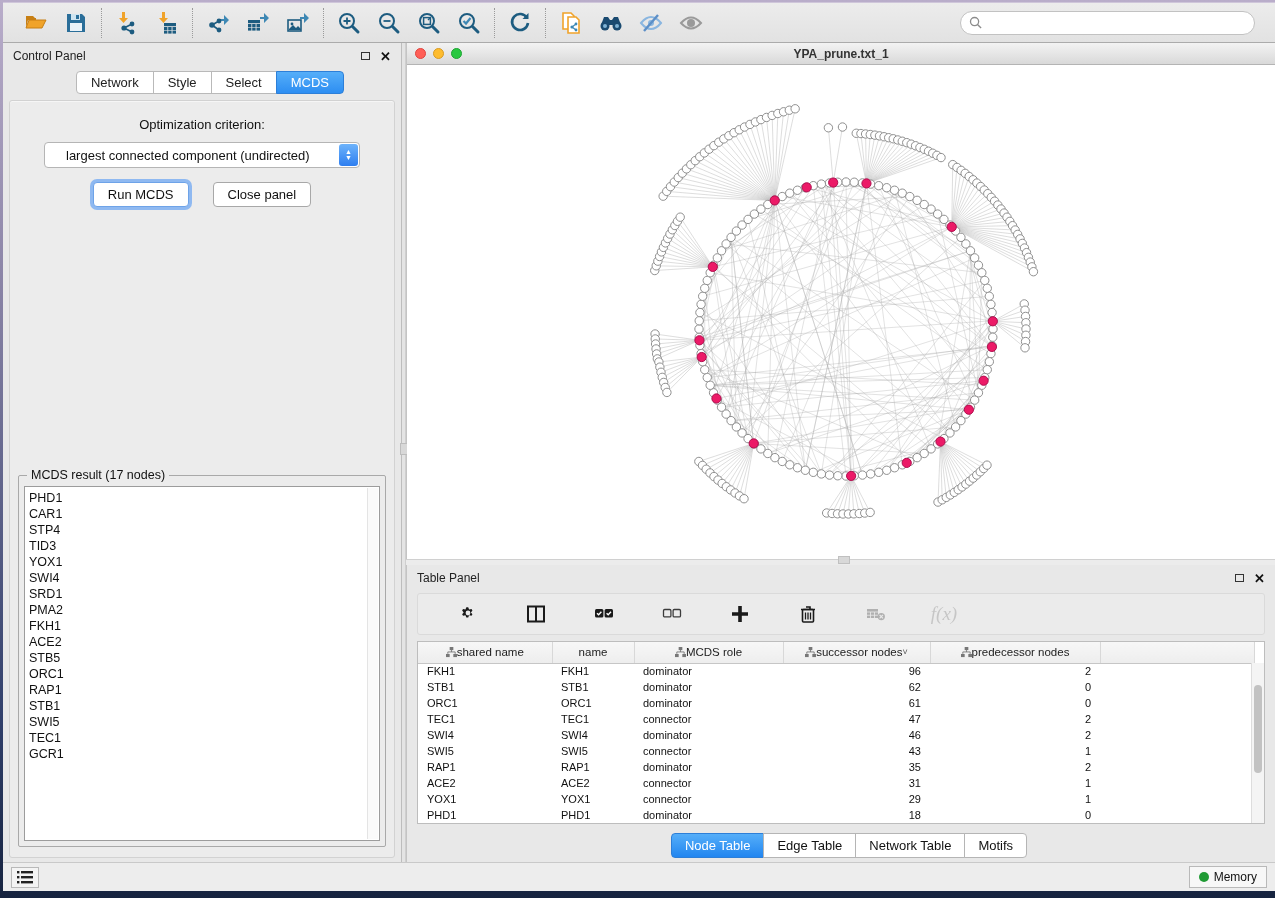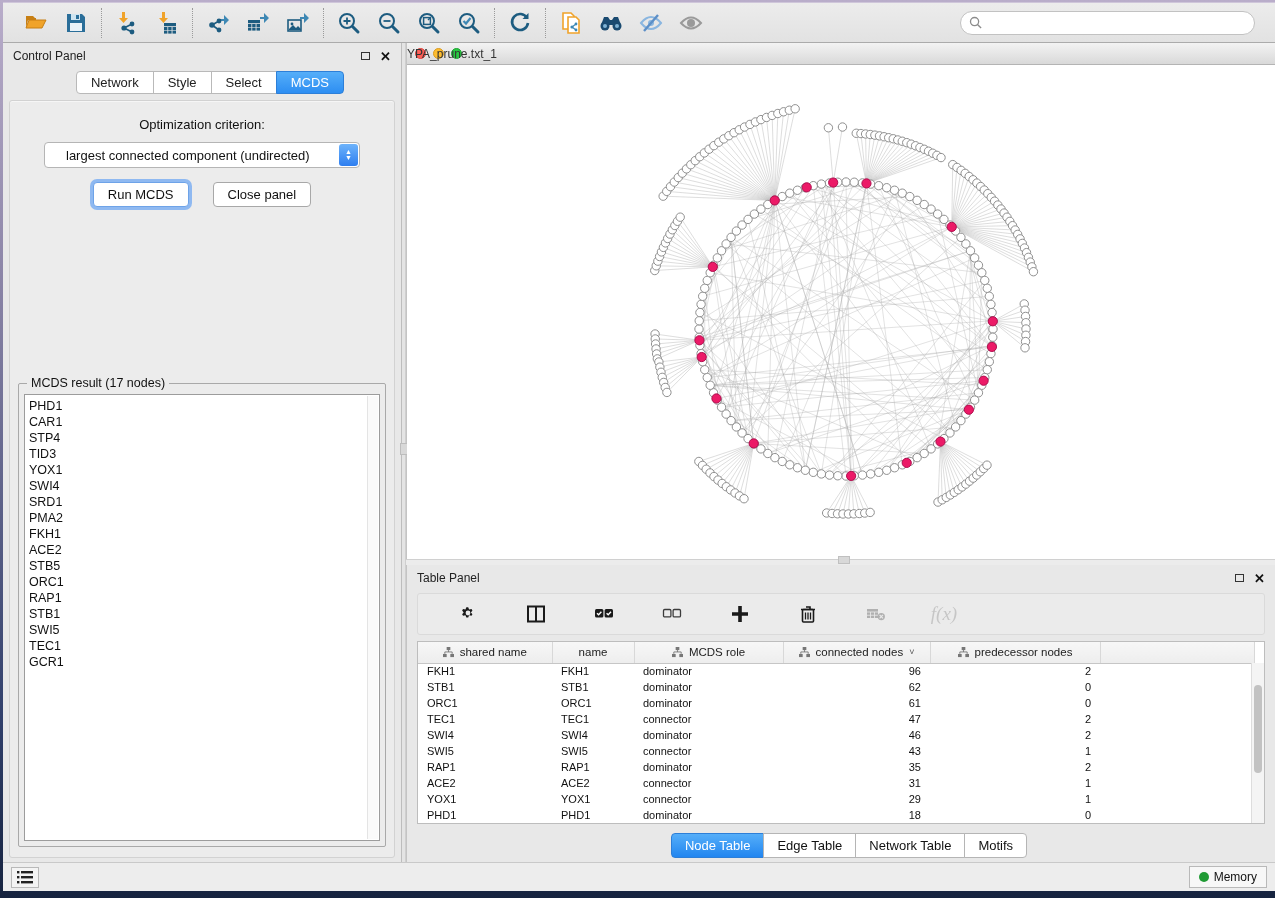--- a/index.html
+++ b/index.html
@@ -40,53 +40,53 @@
   .cp-content { flex:1; margin:6px 6px 4px; background:#ececec; border:1px solid #d2d2d2; border-radius:3px; box-shadow:inset 0 1px 0 #f6f6f6; display:flex; flex-direction:column; min-height:0; }
   .opt-label { text-align:center; font-size:13px; color:#111; margin-top:16px; }
   .opt-select { margin:10px auto 0; width:316px; height:26px; background:#fff; border:1px solid #b5b5b5; border-radius:4px; display:flex; align-items:center; font-size:13px; color:#111; overflow:hidden; cursor:default; }
   .opt-select .val { flex:1; padding-left:21px; white-space:nowrap; }
   .opt-select .stepper { width:19px; align-self:stretch; background:linear-gradient(#6db3fb,#2e7ef0); border-radius:3px; margin:1px; display:flex; flex-direction:column; align-items:center; justify-content:center; color:#fff; font-size:7px; line-height:6px; }
   .btn-row { display:flex; justify-content:center; gap:24px; margin-top:14px; }
   .pbtn { font-size:13px; padding:4px 14px; background:#fff; border:1px solid #a8a8a8; border-radius:4px; color:#111; cursor:default; }
   .pbtn.focused { box-shadow:0 0 0 3px rgba(94,158,245,.65); border-color:#6ea3e8; }
   .cp-spacer { flex:1; }
 
-  .groupbox { margin:0 8px 10px; height:464px; border:1px solid #a9a9a9; border-radius:2px; position:relative; padding:10px 5px 5px; }
+  .groupbox { margin:0 8px 10px; height:372px; border:1px solid #a9a9a9; border-radius:2px; position:relative; padding:10px 5px 5px; }
   .groupbox .legend { position:absolute; top:-8px; left:8px; background:#ececec; padding:0 4px; font-size:12.5px; color:#111; }
   .result-list { width:100%; height:100%; background:#fff; border:1px solid #9c9c9c; overflow:hidden; position:relative; }
   .result-list ul { list-style:none; padding:3px 0 0 4px; }
   .result-list li { font-size:12.5px; line-height:16px; color:#111; }
   .result-scroll { position:absolute; right:1px; top:1px; bottom:1px; width:11px; background:#fafafa; border-left:1px solid #e4e4e4; }
 
   
   .net-window { height:516px; flex:0 0 auto; display:flex; flex-direction:column; border-left:1px solid #c4c4c4; }
   .net-titlebar { height:22px; background:linear-gradient(#f3f3f3,#d9d9d9); border-bottom:1px solid #b4b4b4; display:flex; align-items:center; padding:0 8px; position:relative; }
   .tl-dots { display:flex; gap:7px; }
   .tl-dots i { width:11px; height:11px; border-radius:50%; display:block; }
   .tl-red { background:#ff5f57; border:1px solid #e0443e; }
   .tl-yellow { background:#febc2e; border:1px solid #d89b22; }
   .tl-green { background:#28c840; border:1px solid #1ea433; }
-  .net-title { position:absolute; left:0; right:0; font-size:12px; font-weight:normal; color:#333; pointer-events:none; }
+  .net-title { position:absolute; left:0; right:0; text-align:center; font-size:12px; font-weight:bold; color:#333; pointer-events:none; }
   .net-canvas { flex:1; background:#fff; position:relative; overflow:hidden; }
 
   .hsplit { height:6px; background:#ececec; border-top:1px solid #d0d0d0; position:relative; cursor:row-resize; }
   .hsplit .grip { position:absolute; left:432px; top:-4px; width:12px; height:8px; background:#d8d8d8; border:1px solid #c0c0c0; }
 
   
   .table-panel { flex:1; background:#e8e8e8; display:flex; flex-direction:column; border-left:1px solid #c4c4c4; min-height:0; }
   .tp-toolbar { height:42px; margin:2px 10px 0; background:#ebebeb; border:1px solid #dadada; border-radius:3px; display:flex; align-items:center; gap:20px; padding:0 14px; flex:0 0 auto; }
   .tp-icon { width:24px; height:24px; display:flex; align-items:center; justify-content:center; color:#1a1a1a; cursor:default;margin-left:24px; }
   .tp-icon svg { width:20px; height:20px; }
   .tp-icon.disabled { opacity:.45; }
   .fx-label { font-family:"Liberation Serif", serif; font-style:italic; font-size:19px; color:#9a9a9a; }
 
   .tp-table-wrap { flex:1; margin:6px 10px 4px; background:#fff; border:1px solid #bdbdbd; position:relative; overflow:hidden; min-height:0; }
   table.datatable { border-collapse:collapse; table-layout:fixed; width:836px; }
   table.datatable th { height:21px; background:linear-gradient(#f7f7f7,#ededed); border-right:1px solid #d8d8d8; border-bottom:1px solid #c6c6c6; font-size:11.5px; font-weight:normal; color:#222; }
-  .th-inner { display:flex; align-items:center; justify-content:center; gap:6px; padding:0 4px; white-space:nowrap; }
+  .th-inner { display:flex; align-items:center; justify-content:center; padding:0 4px; white-space:nowrap; }
   .tree-ico { width:11px; height:11px; flex:0 0 auto; }
   .sort-chev { font-size:9px; color:#555; }
   table.datatable td { height:16px; font-size:11px; color:#111; padding:0 9px; white-space:nowrap; overflow:hidden; }
   td.num { text-align:right; }
   .tp-scroll { position:absolute; right:0; top:21px; bottom:0; width:13px; background:#f4f4f4; border-left:1px solid #ddd; }
   .tp-thumb { position:absolute; left:2px; right:2px; top:22px; height:88px; background:#c2c2c2; border-radius:5px; }
 
   .tp-tabs { height:34px; display:flex; justify-content:center; align-items:center; flex:0 0 auto; }
   .tp-tab { font-size:13px; padding:4px 13px; background:#fff; border:1px solid #b5b5b5; margin-left:-1px; color:#111; cursor:default; }
   .tp-tab:first-child { border-radius:4px 0 0 4px; margin-left:16px; }
@@ -1047,21 +1047,21 @@
                     </span>
                   </th>
                 <th>
                     <span class="th-inner">
                       <svg class="tree-ico" viewBox="0 0 12 12">
                         <rect x="4" y="0" width="4" height="3.4" fill="#777"></rect>
                         <path d="M6 3.4v2M2 5.4h8M2 5.4v2M10 5.4v2" stroke="#777" fill="none"></path>
                         <rect x="0" y="7.6" width="4" height="3.4" fill="#777"></rect>
                         <rect x="8" y="7.6" width="4" height="3.4" fill="#777"></rect>
                       </svg>
-                      <span>connected nodes</span>
+                      <span>successor nodes</span>
                       <span class="sort-chev">˅</span>
                     </span>
                   </th>
                 <th>
                     <span class="th-inner">
                       <svg class="tree-ico" viewBox="0 0 12 12">
                         <rect x="4" y="0" width="4" height="3.4" fill="#777"></rect>
                         <path d="M6 3.4v2M2 5.4h8M2 5.4v2M10 5.4v2" stroke="#777" fill="none"></path>
                         <rect x="0" y="7.6" width="4" height="3.4" fill="#777"></rect>
                         <rect x="8" y="7.6" width="4" height="3.4" fill="#777"></rect>

